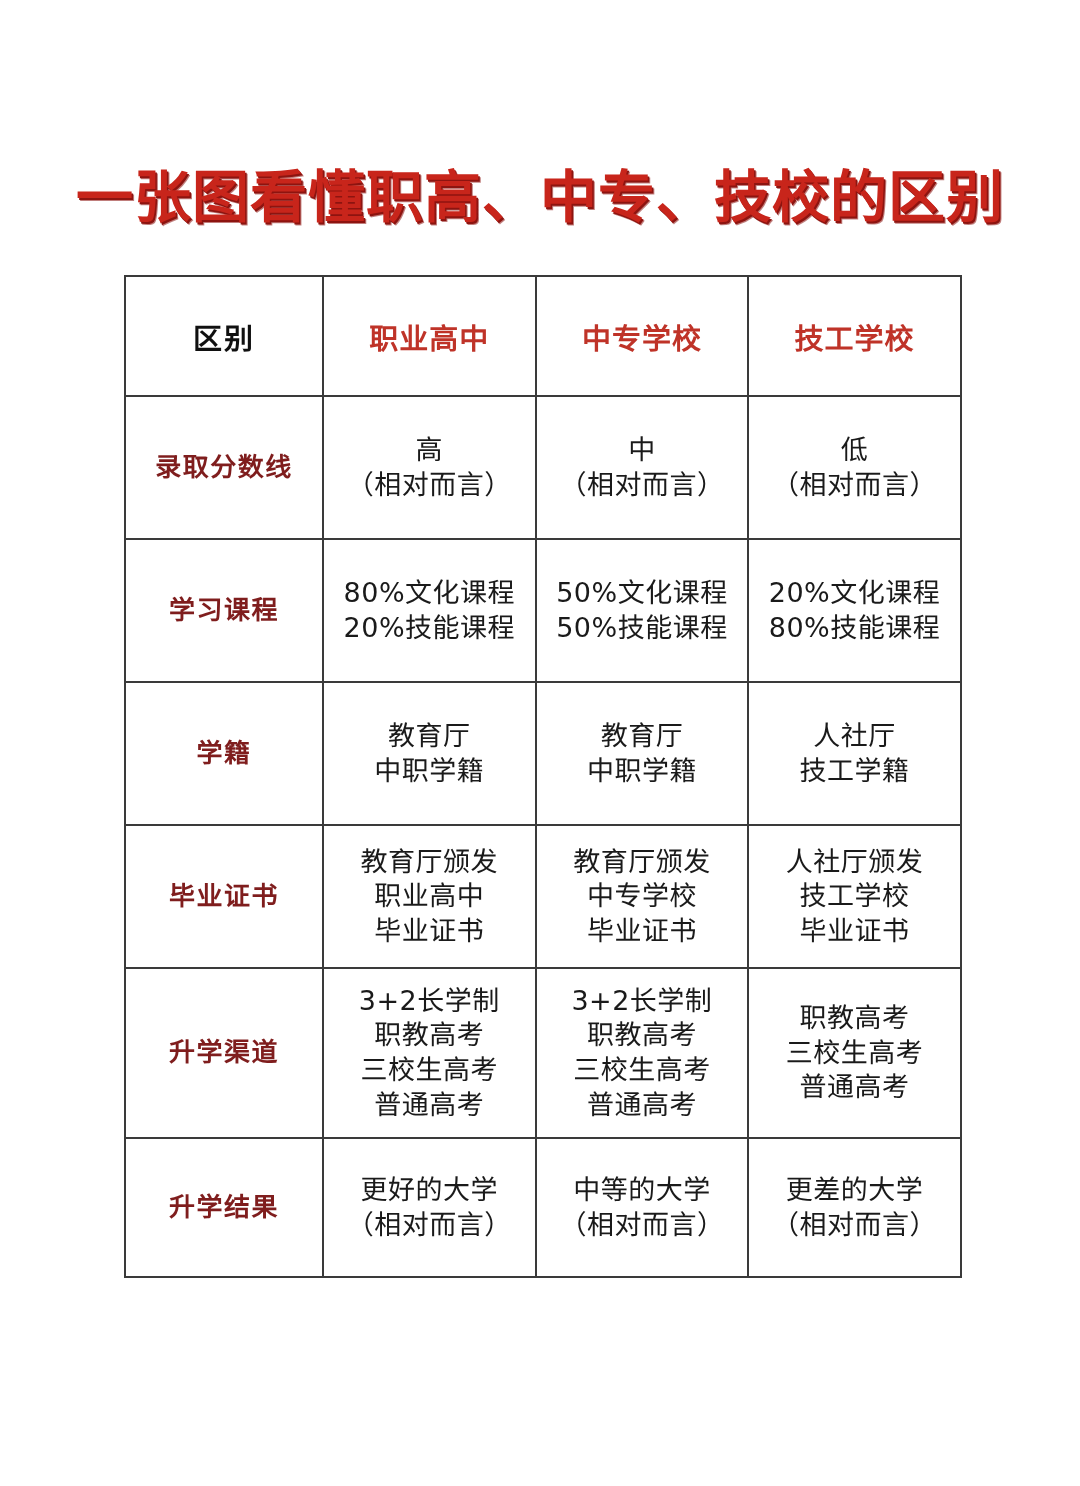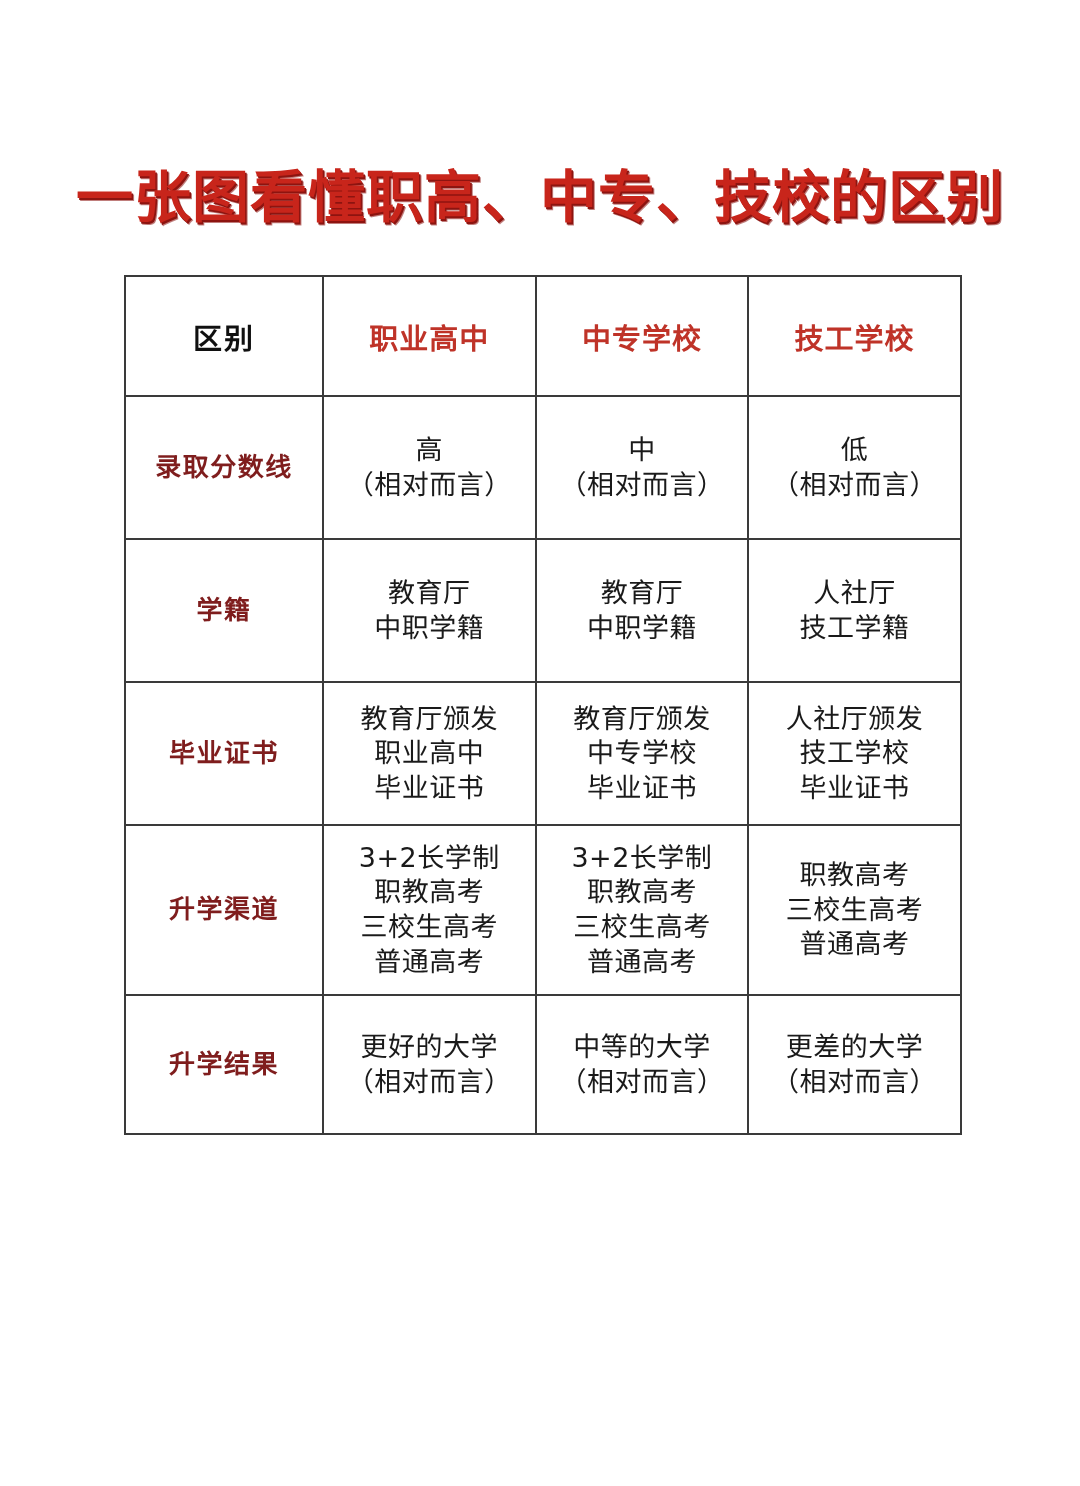--- a/index.html
+++ b/index.html
@@ -155,20 +155,34 @@
           </td>
           <td>
             <span class="cell-lines"><span class="ln">中</span><span class="ln">（相对而言）</span></span>
           </td>
           <td>
             <span class="cell-lines"><span class="ln">低</span><span class="ln">（相对而言）</span></span>
           </td>
         </tr>
 
 
+        <tr class="body-row r2">
+          <td>
+            <span class="row-label">学习课程</span>
+          </td>
+          <td>
+            <span class="cell-lines"><span class="ln">80%文化课程</span><span class="ln">20%技能课程</span></span>
+          </td>
+          <td>
+            <span class="cell-lines"><span class="ln">50%文化课程</span><span class="ln">50%技能课程</span></span>
+          </td>
+          <td>
+            <span class="cell-lines"><span class="ln">20%文化课程</span><span class="ln">80%技能课程</span></span>
+          </td>
+        </tr>
 
         <tr class="body-row r3">
           <td>
             <span class="row-label">学籍</span>
           </td>
           <td>
             <span class="cell-lines"><span class="ln">教育厅</span><span class="ln">中职学籍</span></span>
           </td>
           <td>
             <span class="cell-lines"><span class="ln">教育厅</span><span class="ln">中职学籍</span></span>

